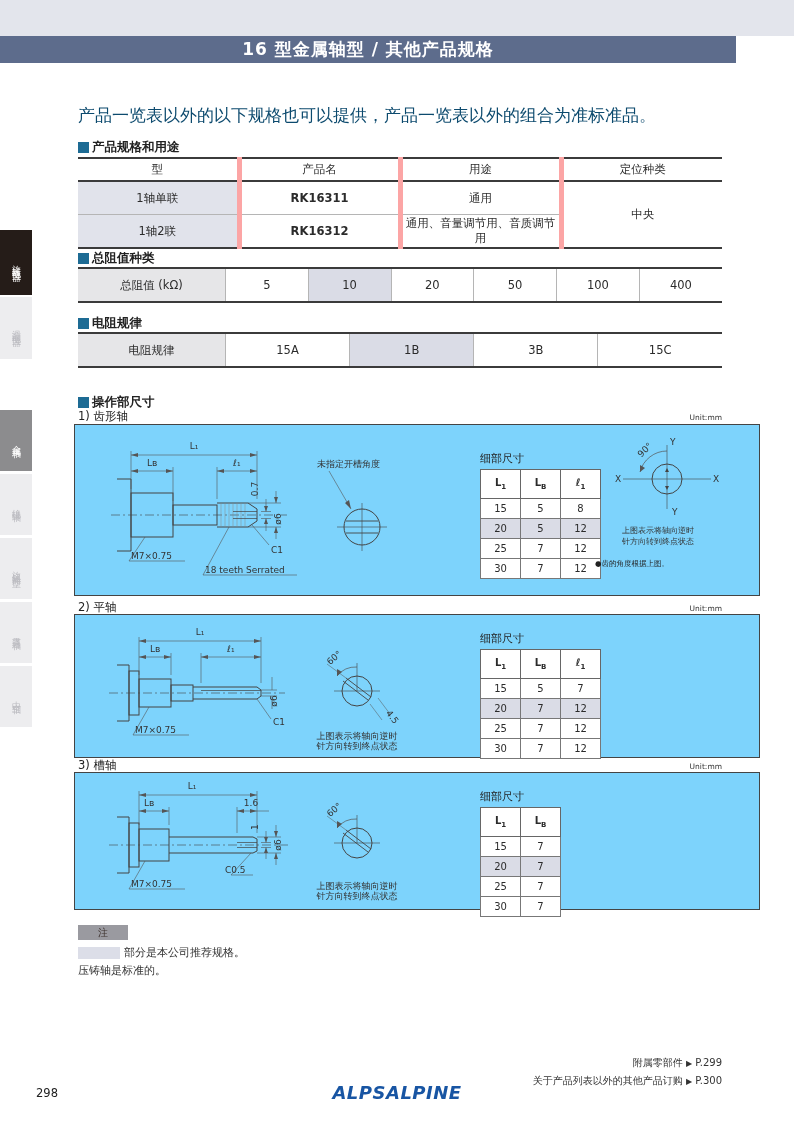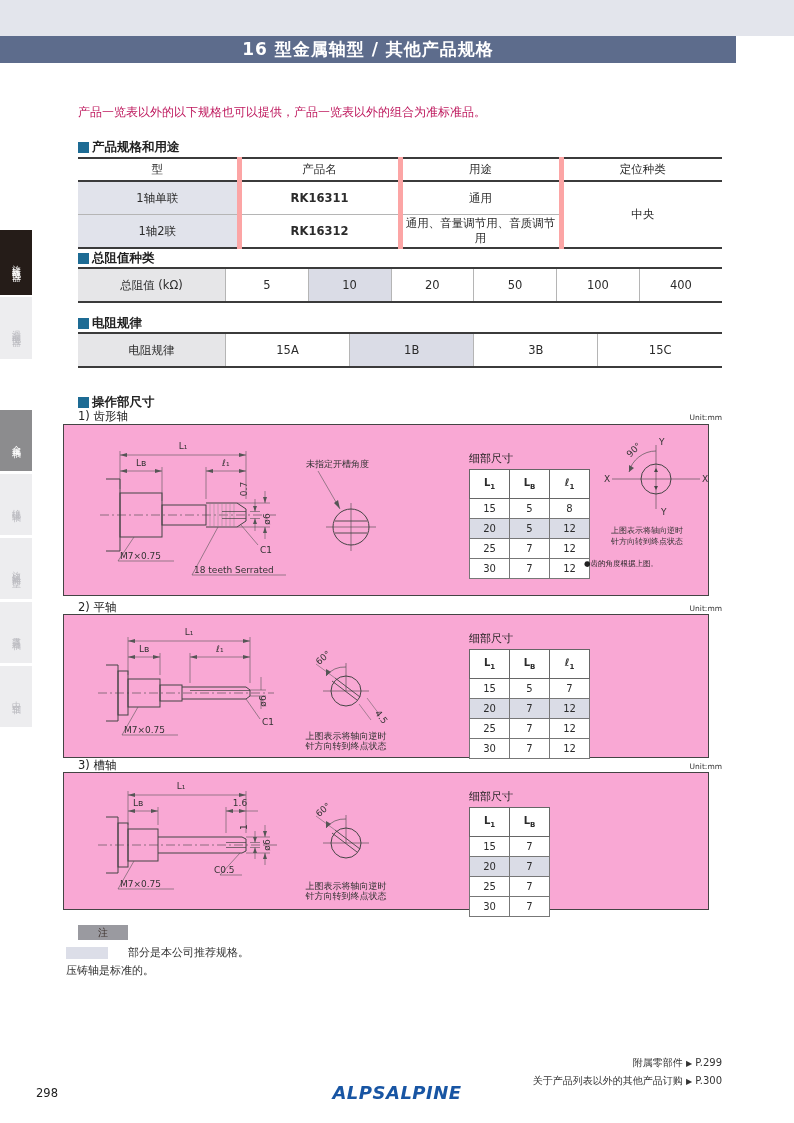--- a/index.html
+++ b/index.html
@@ -2,62 +2,62 @@
 <html><head>
 <meta charset="utf-8">
 <style>
   html,body{margin:0;padding:0;background:#fff;}
   .page{position:relative;width:794px;height:1123px;background:#fff;overflow:hidden;
         font-family:"DejaVu Sans",sans-serif;color:#2b2b2b;}
   
   .topstrip{position:absolute;top:0;left:0;width:794px;height:36px;background:#e3e5ec;}
   .titlebar{position:absolute;top:36px;left:0;width:736px;height:27px;background:#5d6c8c;
             color:#fff;font-size:17px;font-weight:bold;text-align:center;line-height:27px;letter-spacing:1px;}
-  .intro{position:absolute;top:104px;left:78px;font-size:12px;color:#be185d;}
+  .intro{position:absolute;top:104px;left:78px;font-size:17px;color:#0c4a6e;}
   
   .sec{position:absolute;left:78px;display:flex;align-items:center;gap:3px;font-size:12.5px;font-weight:600;color:#222;}
   .sq{width:11px;height:11px;background:#1d6b94;flex:0 0 auto;}
   
   table{border-collapse:collapse;}
   .bigtable{position:absolute;left:78px;width:644px;table-layout:fixed;font-size:11.5px;text-align:center;}
   .bigtable th{font-weight:normal;height:19px;border-top:2.5px solid #3b3b3b;border-bottom:2px solid #3b3b3b;background:#fff;}
   .bigtable td{height:30px;border-bottom:1px solid #b5b5b5;}
   .bigtable .vline{border-left:5px solid #fca5a5;}
   .bigtable tr.last td, td.spanbot{border-bottom:2.5px solid #3b3b3b;}
   td.typecell{background:#e1e3eb;}
   td.labelcell{background:#e6e6e8;}
   td.hl{background:#dadce6;}
   .bold{font-weight:bold;}
   .rowtable{position:absolute;left:78px;width:644px;table-layout:fixed;font-size:11.5px;text-align:center;}
   .rowtable td{height:30px;border-top:2.5px solid #3b3b3b;border-bottom:2.5px solid #3b3b3b;}
   .rowtable .vline{border-left:1px solid #b5b5b5;}
   
   .sub{position:absolute;left:78px;font-size:11.5px;color:#222;}
   .unit{position:absolute;right:72px;font-size:7.5px;color:#333;text-align:center;}
-  .dbox{position:absolute;left:63px;width:644px;border:1.5px solid #444;background:#f9a8d4;}
+  .dbox{position:absolute;left:74px;width:644px;border:1.5px solid #444;background:#7dd3fc;padding-left:40px;}
   .dtitle{position:absolute;font-size:11px;color:#222;}
   .dt{position:absolute;border:1.5px solid #555;font-size:10px;text-align:center;table-layout:fixed;}
   .dt th{width:37px;height:26px;border:1px solid #666;font-weight:bold;background:#fff;}
   .dt td{height:17px;border:1px solid #777;background:#fff;}
   .dt tr.hlrow td{background:#dadce6;}
   .dt sub{font-size:7px;}
   svg{font-family:"DejaVu Sans",sans-serif;}
   svg text{fill:#333;font-size:9px;}
   .xynote{position:absolute;font-size:8px;color:#333;text-align:center;line-height:1.4;width:130px;}
   .bullet{position:absolute;font-size:7.5px;color:#222;}
   
   .tab{position:absolute;left:0;width:32px;display:flex;align-items:center;justify-content:center;
        writing-mode:vertical-rl;text-orientation:upright;font-size:9px;letter-spacing:2px;}
   .tab.dark{background:#251c18;color:#fff;}
   .tab.gray{background:#8c8c8e;color:#fff;}
   .tab.idle{background:#ededef;color:#bcbcc1;}
   
   .notebadge{position:absolute;left:78px;width:50px;height:15px;background:#9a9aa0;color:#3f3430;
              font-size:10px;text-align:center;line-height:15px;}
-  .noteline{position:absolute;left:66px;font-size:11px;color:#333;display:flex;align-items:center;gap:20px;}
+  .noteline{position:absolute;left:78px;font-size:11px;color:#333;display:flex;align-items:center;gap:4px;}
   .swatch{display:inline-block;width:42px;height:12px;background:#dcdee8;}
   .pgnum{position:absolute;left:36px;top:1086px;font-size:11.5px;color:#222;}
   .logo{position:absolute;left:0;top:1082px;width:794px;text-align:center;font-size:18px;font-weight:bold;
         font-style:italic;color:#1855a3;letter-spacing:0.5px;}
   .flinks{position:absolute;right:72px;top:1054px;text-align:right;font-size:10px;color:#333;line-height:1.8;}
   .flinks .arr{font-size:8px;}
 </style>
 </head>
 <body>
 

